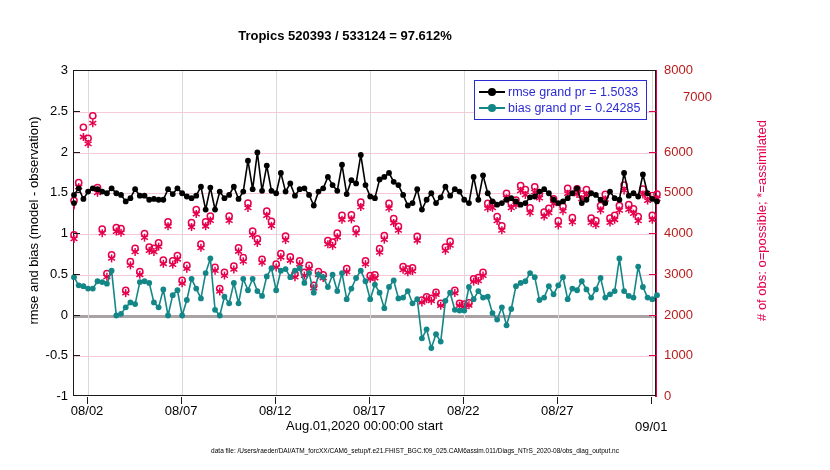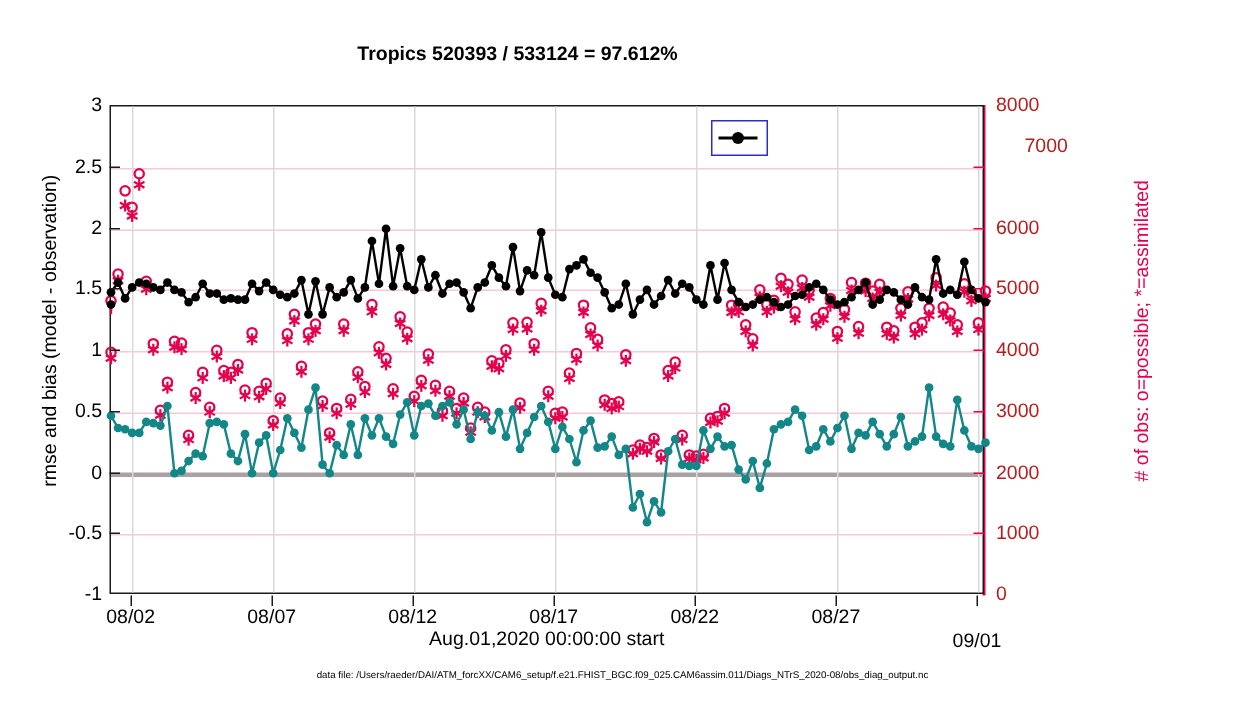--- a/index.html
+++ b/index.html
@@ -943,20 +943,28 @@
       <div class="tickmark-x" style="left: 578.298px;"></div>
     </div>
   <div class="xaxis-title">Aug.01,2020 00:00:00 start</div>
 
   <div id="legend">
     <div class="legend-row">
       <span class="legend-swatch">
         <span class="ln" style="background:#000"></span>
           <span class="dot" style="background:#000"></span>
       </span>
+      <span class="legend-text">rmse grand pr = 1.5033</span>
+    </div>
+    <div class="legend-row">
+      <span class="legend-swatch">
+        <span class="ln" style="background:#138787"></span>
+          <span class="dot" style="background:#138787"></span>
+      </span>
+      <span class="legend-text">bias grand pr = 0.24285</span>
     </div>
   </div>
 
   <div class="footer">data file: /Users/raeder/DAI/ATM_forcXX/CAM6_setup/f.e21.FHIST_BGC.f09_025.CAM6assim.011/Diags_NTrS_2020-08/obs_diag_output.nc</div>
 <div class="tickmark-l" style="top: 110.75px;"></div>
     <div class="tickmark-l" style="top: 151.5px;"></div>
     <div class="tickmark-l" style="top: 192.25px;"></div>
     <div class="tickmark-l" style="top: 233px;"></div>
     <div class="tickmark-l" style="top: 273.75px;"></div>
     <div class="tickmark-l" style="top: 314.5px;"></div>

